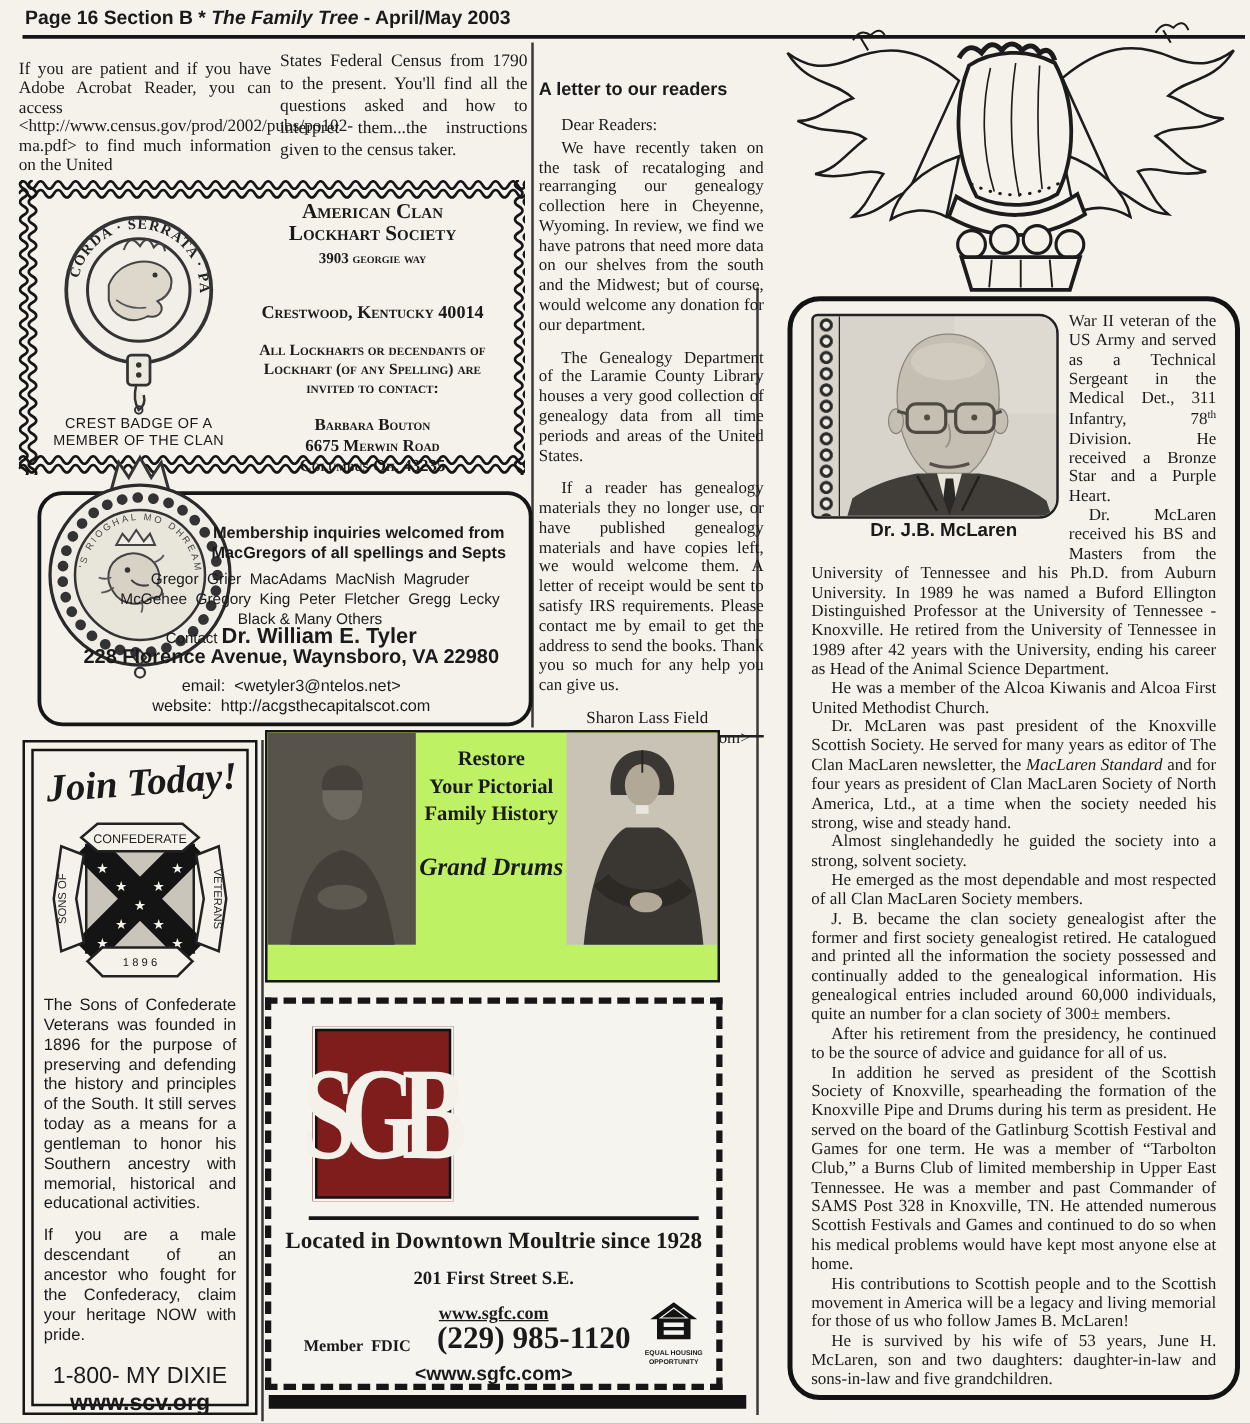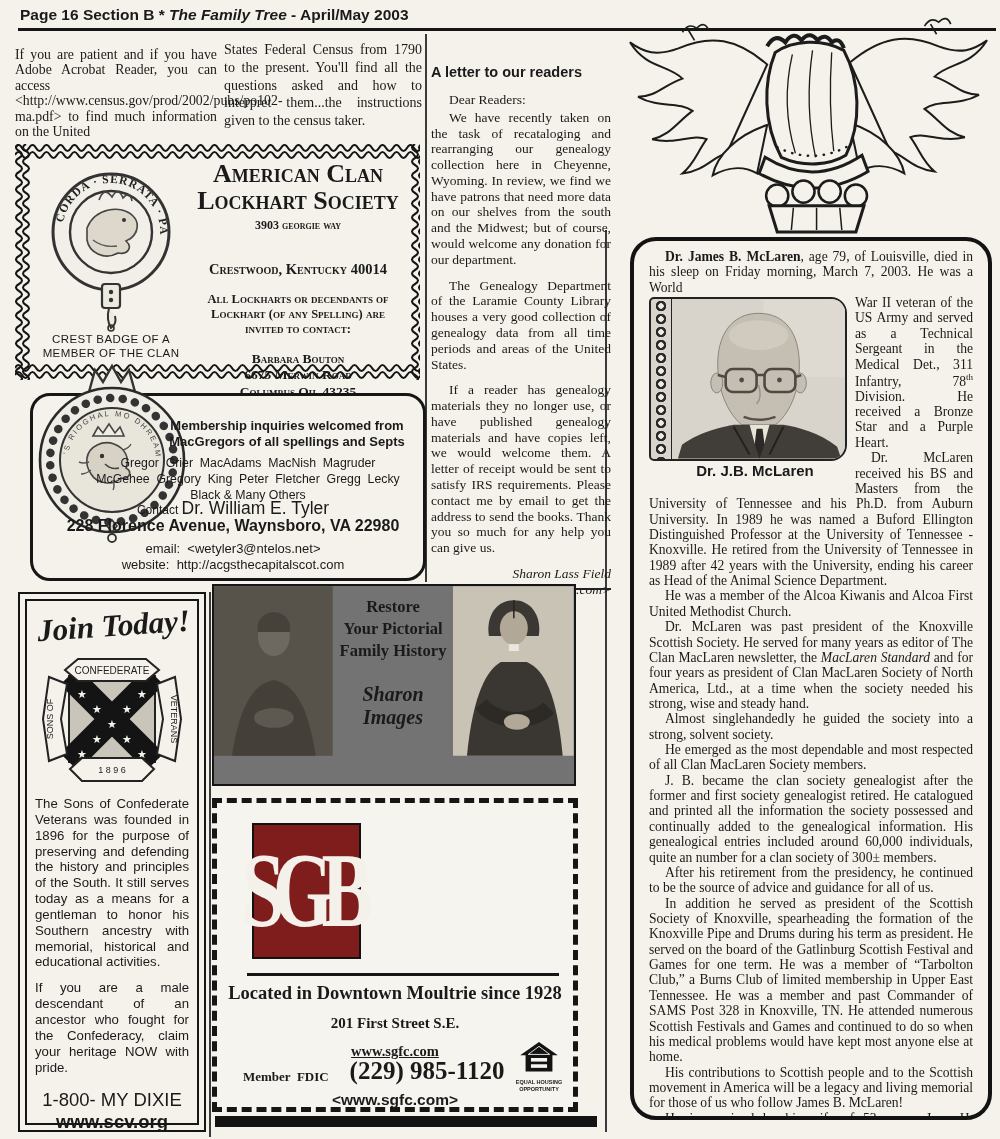--- a/index.html
+++ b/index.html
@@ -19,59 +19,59 @@
   .census-head{left:52px;top:32px;width:380px;font-family:"Liberation Sans",sans-serif;
       font-weight:bold;font-size:15.5px;white-space:pre;}
   .census-col{font-size:13.8px;text-align:justify;line-height:1.12;}
   .cc1{left:15px;top:47px;width:202px;}
   .cc2{left:224px;top:41px;width:198px;line-height:1.27;font-size:14px;}
   
   .letter{left:431px;top:64px;width:180px;font-size:13.5px;}
   .letter .ttl{font-family:"Liberation Sans",sans-serif;font-weight:bold;font-size:14.5px;margin:0 0 12px;}
   .letter p{margin:0 0 10px;text-indent:18px;text-align:justify;line-height:1.17;}
   .letter .sal{margin:0 0 2px;text-align:left;}
-  .letter .sig{margin:0;text-indent:0;padding-left:38px;text-align:right;font-style:italic;}
+  .letter .sig{margin:0;text-indent:0;padding-left:38px;text-align:left;}
   .rule-letter{left:431px;top:588px;width:180px;height:2px;background:#222;}
   
   .lockhart{left:15px;top:144px;width:405px;height:236px;}
   .lockhart svg.wave{position:absolute;left:0;top:0;width:100%;height:100%;}
   .lk-caption{position:absolute;left:12px;top:188px;width:168px;text-align:center;
       font-family:"Liberation Sans",sans-serif;font-size:11.5px;letter-spacing:.4px;line-height:1.25;}
   .lk-text{position:absolute;left:172px;top:16px;width:222px;text-align:center;
       font-variant:small-caps;font-weight:bold;}
-  .lk-title{font-size:26px;line-height:1.05;}
+  .lk-title{font-size:17px;line-height:1.05;}
   .lk-a1{font-size:12px;margin-top:3px;}
   .lk-a2{font-size:14.5px;margin-top:28px;}
   .lk-inv{font-size:12.5px;line-height:1.2;margin-top:14px;}
   .lk-con{font-size:13.5px;line-height:1.25;margin-top:14px;}
   .crest{position:absolute;left:14px;top:12px;}
   
   .macbox{left:30px;top:393px;width:390px;height:182px;border:3px solid #161616;border-radius:20px;
       font-family:"Liberation Sans",sans-serif;}
   .mac-intro{position:absolute;left:125px;top:22px;width:258px;text-align:center;font-weight:bold;
       font-size:13px;line-height:1.25;}
   .mac-names{position:absolute;left:45px;top:60px;width:340px;text-align:center;font-size:12.3px;
       line-height:1.3;white-space:pre;}
   .mac-contact{position:absolute;left:20px;top:102px;width:360px;text-align:center;}
   .mac-contact .lbl{font-size:12px;}
-  .mac-contact .nm{font-weight:normal;font-size:17.5px;}
+  .mac-contact .nm{font-weight:bold;font-size:17.5px;}
   .mac-addr{position:absolute;left:10px;top:121px;width:380px;text-align:center;font-weight:bold;font-size:16px;}
   .mac-em{position:absolute;left:20px;top:145px;width:360px;text-align:center;font-size:13px;line-height:1.25;white-space:pre;}
   .seal{position:absolute;left:-16px;top:-38px;}
   
   .scv{left:18px;top:592px;width:188px;height:540px;border:2px solid #161616;outline:2px solid #161616;
       outline-offset:-9px;box-sizing:border-box;padding:12px 15px;font-family:"Liberation Sans",sans-serif;}
   .scv-join{font-family:"Liberation Serif",serif;font-style:italic;font-weight:bold;font-size:31px;
       transform:rotate(-4deg);margin:2px 0 6px 2px;white-space:nowrap;}
   .scv p{margin:10px 0 0;font-size:13.2px;line-height:1.2;text-align:justify;}
   .scv-phone{margin-top:14px;text-align:center;font-weight:normal;font-size:18.5px;white-space:nowrap;}
   .scv-web{text-align:center;font-weight:bold;font-size:18.5px;}
   
   .grand{left:212px;top:584px;width:364px;height:202px;border:2.5px solid #161616;box-sizing:border-box;
-      background:#737373;}
+      background:#bef264;}
   .g-row{display:flex;height:170px;}
   .g-c{width:121px;padding-top:10px;text-align:center;}
   .g-line{font-weight:bold;font-size:16.5px;line-height:1.32;}
   .g-script{font-style:italic;font-weight:bold;font-size:20px;margin-top:22px;}
   .g-strip{display:flex;justify-content:space-between;border-top:2.5px solid #161616;height:27px;
       align-items:center;font-family:"Liberation Sans",sans-serif;font-weight:bold;font-size:15px;
       padding:0 8px;}
   
   .sgb{left:212px;top:798px;width:366px;height:314px;border:5px dashed #161616;box-sizing:border-box;background:#f6f4ee;}
   .sgb-logo{position:absolute;left:33px;top:18px;width:113px;height:140px;background:#7f1d1d;
@@ -229,21 +229,21 @@
         <rect width="119" height="170" fill="#57534b"></rect>
         <ellipse cx="60" cy="50" rx="16" ry="20" fill="#6e6960"></ellipse>
         <path d="M60,26 C48,26 42,36 44,46 L76,46 C78,36 72,26 60,26 Z" fill="#46423b"></path>
         <path d="M18,170 C26,118 40,98 60,94 C80,98 94,118 102,170 Z" fill="#444039"></path>
         <ellipse cx="60" cy="132" rx="20" ry="10" fill="#5e5950"></ellipse>
       </svg>
       <div class="g-c">
         <div class="g-line">Restore</div>
         <div class="g-line">Your Pictorial</div>
         <div class="g-line">Family History</div>
-        <div class="g-script">Sharon Images</div>
+        <div class="g-script">Grand Drums</div>
       </div>
       <svg width="121" height="170" viewBox="0 0 121 170">
         <rect width="121" height="170" fill="#c9c3b6"></rect>
         <path d="M61,14 C42,14 33,32 36,50 L86,50 C89,32 80,14 61,14 Z" fill="#3b3834"></path>
         <ellipse cx="61" cy="42" rx="14" ry="17" fill="#b2a898"></ellipse>
         <path d="M61,14 L61,32" stroke="#26241f" stroke-width="1.5"></path>
         <rect x="56" y="58" width="10" height="7" fill="#e9e6de"></rect>
         <path d="M14,170 C20,108 34,84 48,76 L74,76 C92,84 104,108 110,170 Z" fill="#3a3732"></path>
         <path d="M28,118 C44,138 80,138 96,122" stroke="#2d2a26" stroke-width="15" fill="none"></path>
         <ellipse cx="64" cy="136" rx="13" ry="8" fill="#b2a898"></ellipse>
@@ -294,21 +294,20 @@
       <path stroke-width="3" d="M152,200 L246,200 L238,226 L160,226 Z"></path>
       <path stroke-width="1.5" fill="none" d="M176,202 L174,224 M199,202 L199,224 M222,202 L224,224"></path>
       <g stroke-width="1.6" fill="none">
         <path d="M66,28 q6,-10 14,-4 q8,-8 12,2 M72,26 l6,10"></path>
         <path d="M306,22 q6,-10 14,-4 q8,-8 12,2 M312,20 l6,10"></path>
       </g>
     </g>
   </svg>
 
   <div class="abs obit">
-    <p><b>Dr. James B. McLaren</b><span>, age 79, of Louisville, died in his sleep on Friday morning, March 7, 2003.  He was a World</span></p>
     <div class="photo-float">
       <div class="photo-frame">
         <div class="chain"></div>
         <svg width="174" height="160" viewBox="0 0 174 160">
           <rect width="174" height="160" fill="#d8d4cb"></rect>
           <rect x="92" y="0" width="82" height="78" fill="#e1ddd4" opacity="0.7"></rect>
           <path d="M87,14 C60,14 45,36 46,68 C47,96 58,116 70,126 L104,126 C117,116 128,94 128,66 C128,34 114,14 87,14 Z" fill="#c5bfb3" stroke="#8a857c" stroke-width="1"></path>
           <ellipse cx="87" cy="36" rx="30" ry="15" fill="#d1cbbf"></ellipse>
           <ellipse cx="45" cy="84" rx="6" ry="10" fill="#c5bfb3" stroke="#8a857c"></ellipse>
           <ellipse cx="129" cy="84" rx="6" ry="10" fill="#c5bfb3" stroke="#8a857c"></ellipse>

